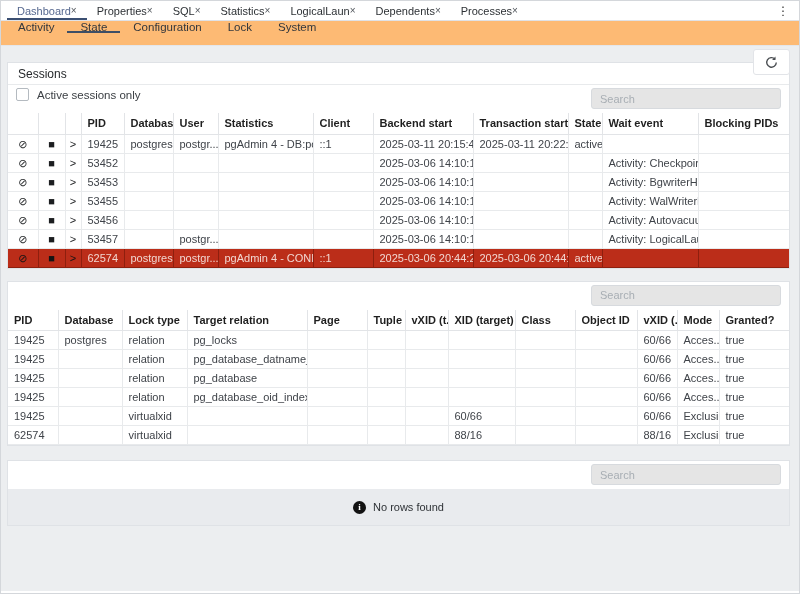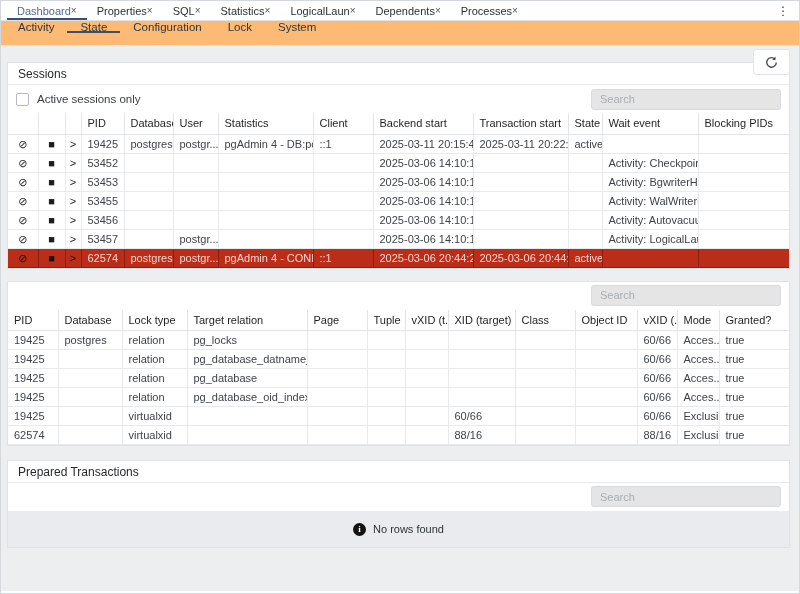--- a/index.html
+++ b/index.html
@@ -27,34 +27,34 @@
   
   .main { position:relative; background:#eceef0; height:545px;
           padding:16px 9px 0 6px; }
   .refresh-btn { position:absolute; top:3px; right:9px; width:37px; height:26px;
                  background:#fff; border:1px solid #e2e4e8; border-radius:3px;
                  display:flex; align-items:center; justify-content:center; cursor:pointer; }
 
   .panel { background:#fff; border:1px solid #dfe2e6; margin-bottom:12px; }
   .panel-title { height:22px; line-height:22px; padding:0 10px; font-size:12px;
                  color:#26292c; border-bottom:1px solid #e8eaec; }
-  .toolbar { display:flex; align-items:center; justify-content:space-between;
+  .toolbar { display:flex; align-items:flex-start; justify-content:space-between;
              padding:3px 8px; min-height:28px; }
   .toolbar.right-only { justify-content:flex-end; padding:3px 8px 4px; min-height:26px; }
   .chk-wrap { display:flex; align-items:center; gap:8px; font-size:11.5px;
               color:#3c4045; cursor:pointer; }
   .checkbox { width:13px; height:13px; border:1px solid #b4bac0; border-radius:2px;
               background:#fff; display:inline-block; }
   .search { width:190px; height:21px; border:1px solid #d7dade; border-radius:3px;
             padding:0 8px; font-size:11px; color:#333; background:#e5e5e5; }
   .search::placeholder { color:#a8aeb4; }
 
   
   table { border-collapse:collapse; table-layout:fixed; width:100%; font-size:11px; }
-  th { height:21px; padding:0 6px; text-align:left; font-weight:normal;
+  th { height:21px; padding:0 6px; text-align:left; font-weight:bold;
        color:#1f1f1f; border:1px solid #e2e4e7; border-top:none;
        white-space:nowrap; overflow:hidden; background:#fff;margin-left:41px; }
   td { height:19px; padding:0 6px; border:1px solid #e8eaec; color:#3f4349;
        white-space:nowrap; overflow:hidden; background:#fff; }
   th:first-child, td:first-child { border-left:none; }
   th:last-child, td:last-child { border-right:none; }
   .icon-cell { text-align:center; padding:0; }
   .rowicon { display:inline-block; line-height:1; color:#1c1e20; cursor:pointer; }
   tr.highlight td { background:#bb2d19; border-color:#8e1f0e; color:#f2d7d1; }
   tr.highlight .rowicon { color:#141414; }
@@ -401,21 +401,20 @@
               <td></td>
               <td>88/16</td>
               <td>Exclusi...</td>
               <td>true</td>
             </tr>
           </tbody>
         </table>
     </section>
 
     <section class="panel">
-      <div class="panel-title">Prepared Transactions</div>
       <div class="toolbar right-only">
         <input class="search" type="text" placeholder="Search" style="">
       </div>
       <div class="empty-state">
         <span class="info-icon">i</span>
         <span>No rows found</span>
       </div>
     </section>
 
   </div>

